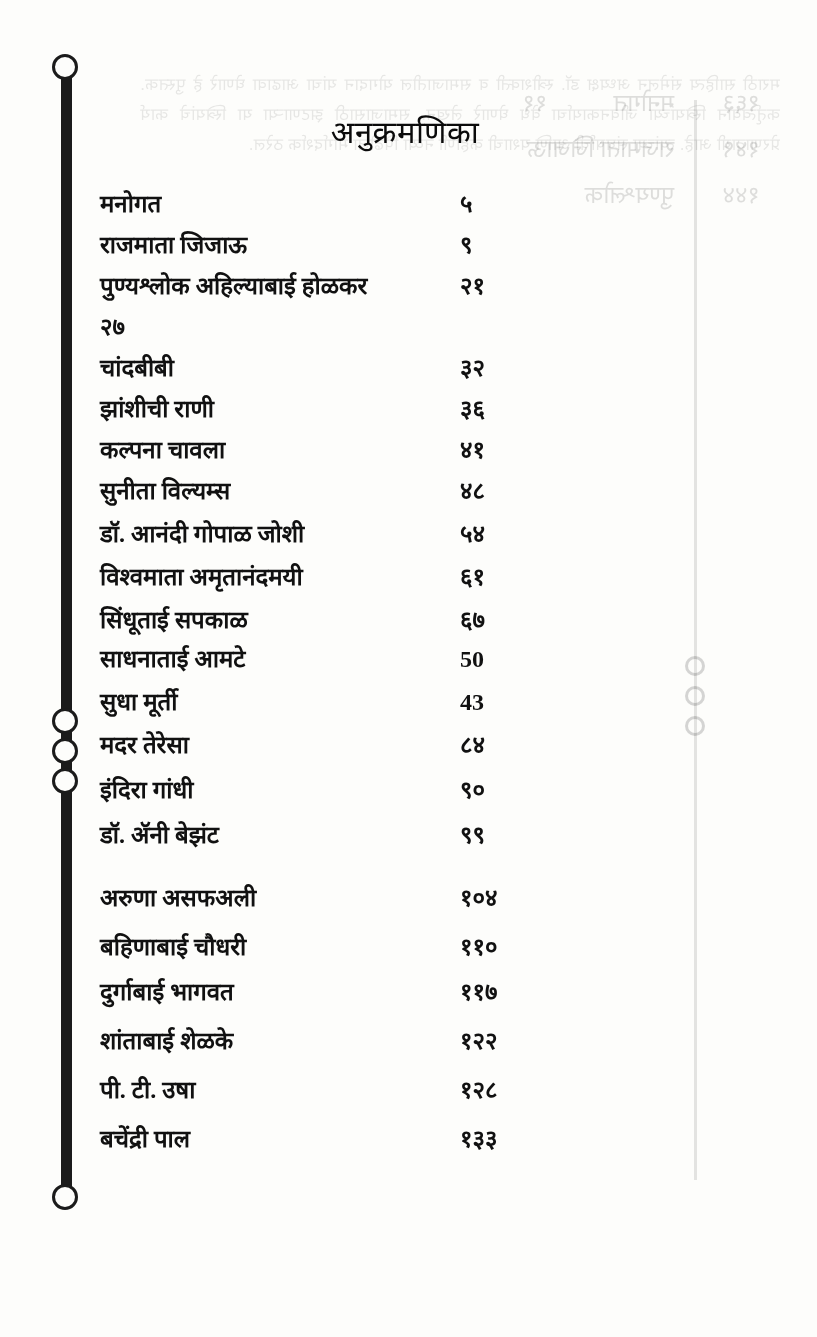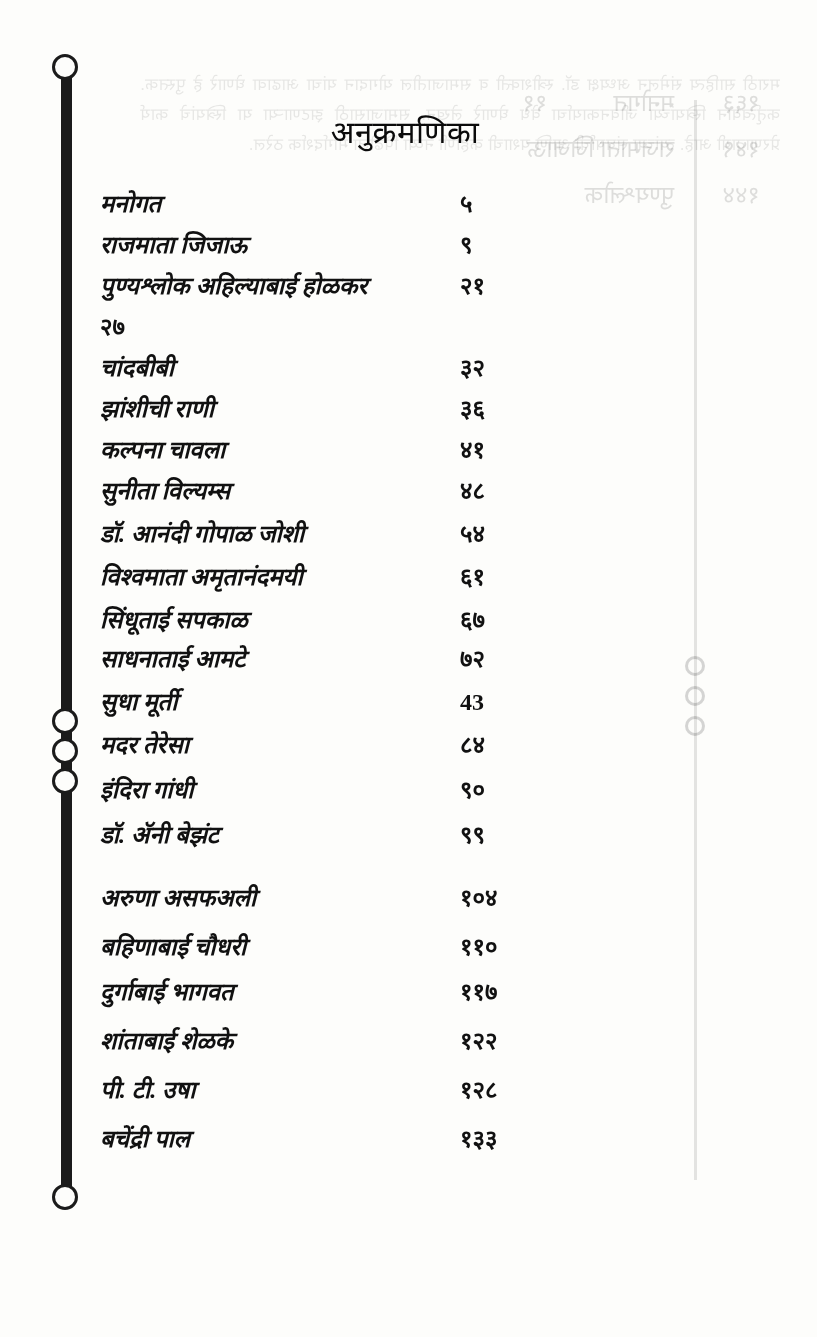--- a/index.html
+++ b/index.html
@@ -147,21 +147,20 @@
     align-items: baseline;
     font-family: "Liberation Serif", serif;
     font-size: 24px;
     color: #111;
     font-weight: 600;
   }
   .toc-row .t {
     flex: 0 0 auto;
     width: 360px;
     white-space: nowrap;
-    font-style: italic;
   }
   .toc-row .p {
     flex: 0 0 auto;
     text-align: left;
     width: 120px;
     font-weight: 600;
   }
 </style>
 </head>
 <body>
@@ -231,21 +230,21 @@
       <li class="toc-row" style="margin-bottom:10px">
         <span class="t">विश्वमाता अमृतानंदमयी</span>
         <span class="p">६१</span>
       </li>
       <li class="toc-row" style="margin-bottom:6px">
         <span class="t">सिंधूताई सपकाळ</span>
         <span class="p">६७</span>
       </li>
       <li class="toc-row" style="margin-bottom:10px">
         <span class="t">साधनाताई आमटे</span>
-        <span class="p">७२</span>
+        <span class="p">50</span>
       </li>
       <li class="toc-row" style="margin-bottom:10px">
         <span class="t">सुधा मूर्ती</span>
         <span class="p">43</span>
       </li>
       <li class="toc-row" style="margin-bottom:12px">
         <span class="t">मदर तेरेसा</span>
         <span class="p">८४</span>
       </li>
       <li class="toc-row" style="margin-bottom:12px">

